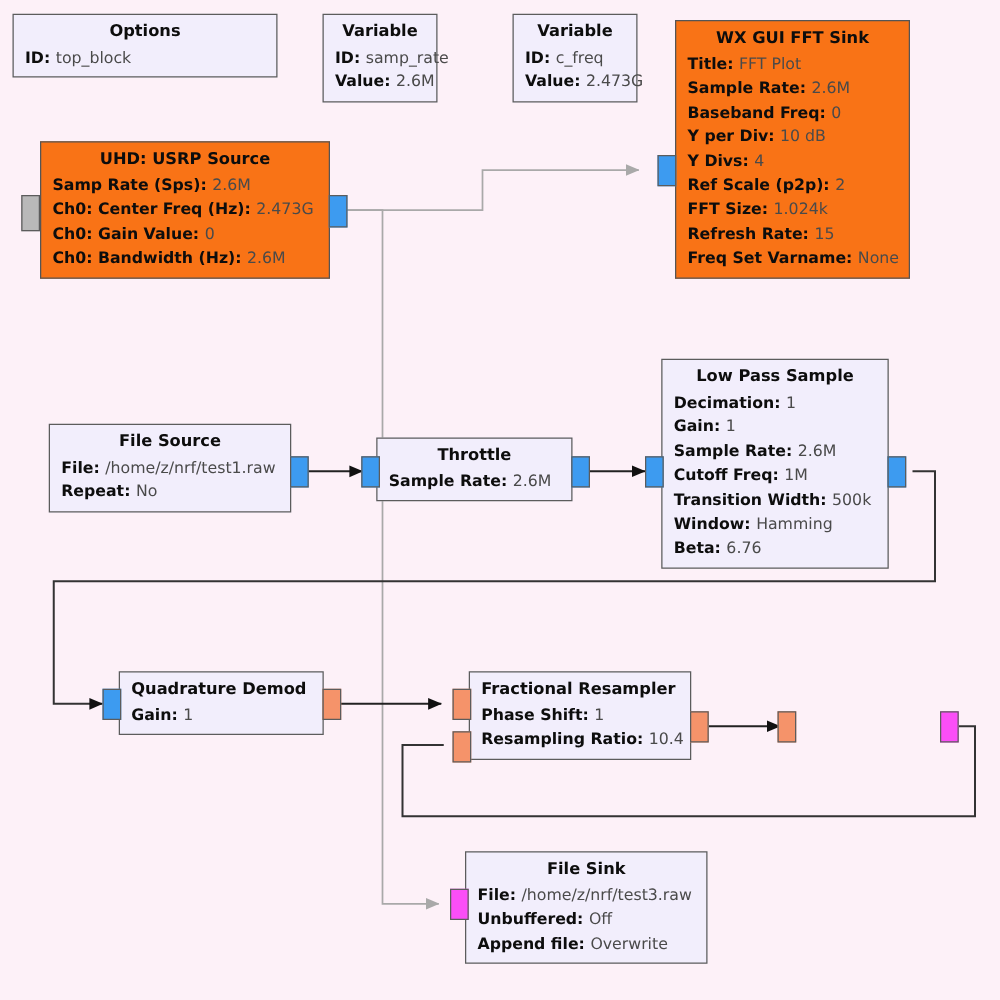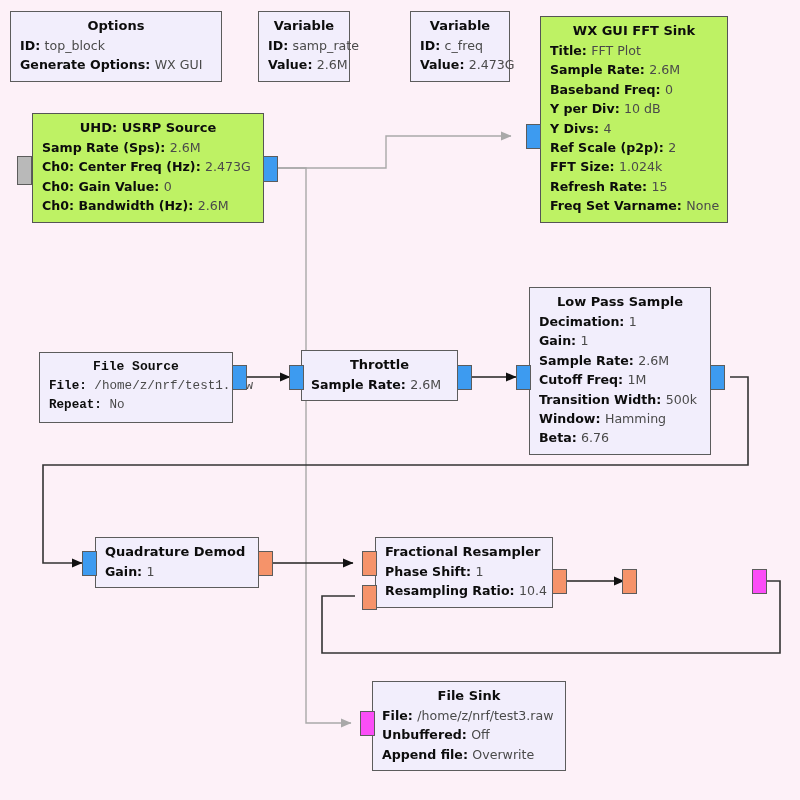--- a/index.html
+++ b/index.html
@@ -33,21 +33,21 @@
     box-sizing: border-box;
     border: 1px solid #5c5c5c;
     background: #f2eefc;
     padding: 4px 9px 6px 9px;
     font-size: 12.6px;
     line-height: 19.4px;
     color: #1a1a1a;
     white-space: nowrap;
   }
   .block.gray {
-    background: #bef264;
+    background: #f97316;
     border-color: #555;
   }
   .block .title {
     font-weight: bold;
     text-align: center;
     font-size: 13px;
     line-height: 20px;
     color: #0d0d0d;
   }
   .block .row {
@@ -103,24 +103,20 @@
     <path d="M 567 581 L 624 581" fill="none" stroke="#222222" stroke-width="1.6" marker-end="url(#arrow-dark)"></path>
 
     <path d="M 767 581 L 780 581 L 780 653 L 322 653 L 322 596 L 355 596" fill="none" stroke="#333333" stroke-width="1.6"></path>
   </svg>
 
   <div class="block" style="left:10px; top:11px; width:212px;">
     <div class="title">Options</div>
     <div class="row">
       <span>ID:</span>
       <span class="val">top_block</span>
-    </div>
-    <div class="row">
-      <span>Generate Options:</span>
-      <span class="val">WX GUI</span>
     </div>
   </div>
 
   <div class="block" style="left:258px; top:11px; width:92px; text-align:left;">
     <div class="title">Variable</div>
     <div class="row">
       <span>ID:</span>
       <span class="val">samp_rate</span>
     </div>
     <div class="row">
@@ -158,21 +154,21 @@
   <div class="block gray" style="left:32px; top:113px; width:232px;">
     <div class="title">UHD: USRP Source</div>
     <div class="row"><span>Samp Rate (Sps):</span> <span class="val">2.6M</span></div>
     <div class="row"><span>Ch0: Center Freq (Hz):</span> <span class="val">2.473G</span></div>
     <div class="row"><span>Ch0: Gain Value:</span> <span class="val">0</span></div>
     <div class="row"><span>Ch0: Bandwidth (Hz):</span> <span class="val">2.6M</span></div>
   </div>
   <div class="port gray" style="left:17px; top:156px; height:29px;"></div>
   <div class="port blue" style="left:263px; top:156px; height:26px;"></div>
 
-  <div class="block" style="left:39px; top:352px; width:194px;font-family:Liberation Mono, monospace;">
+  <div class="block" style="left:39px; top:339px; width:194px;">
     <div class="title">File Source</div>
     <div class="row"><span>File:</span> <span class="val">/home/z/nrf/test1.raw</span></div>
     <div class="row"><span>Repeat:</span> <span class="val">No</span></div>
   </div>
   <div class="port blue" style="left:232px; top:365px;"></div>
 
   <div class="block" style="left:301px; top:350px; width:157px;">
     <div class="title">Throttle</div>
     <div class="row"><span>Sample Rate:</span> <span class="val">2.6M</span></div>
   </div>

